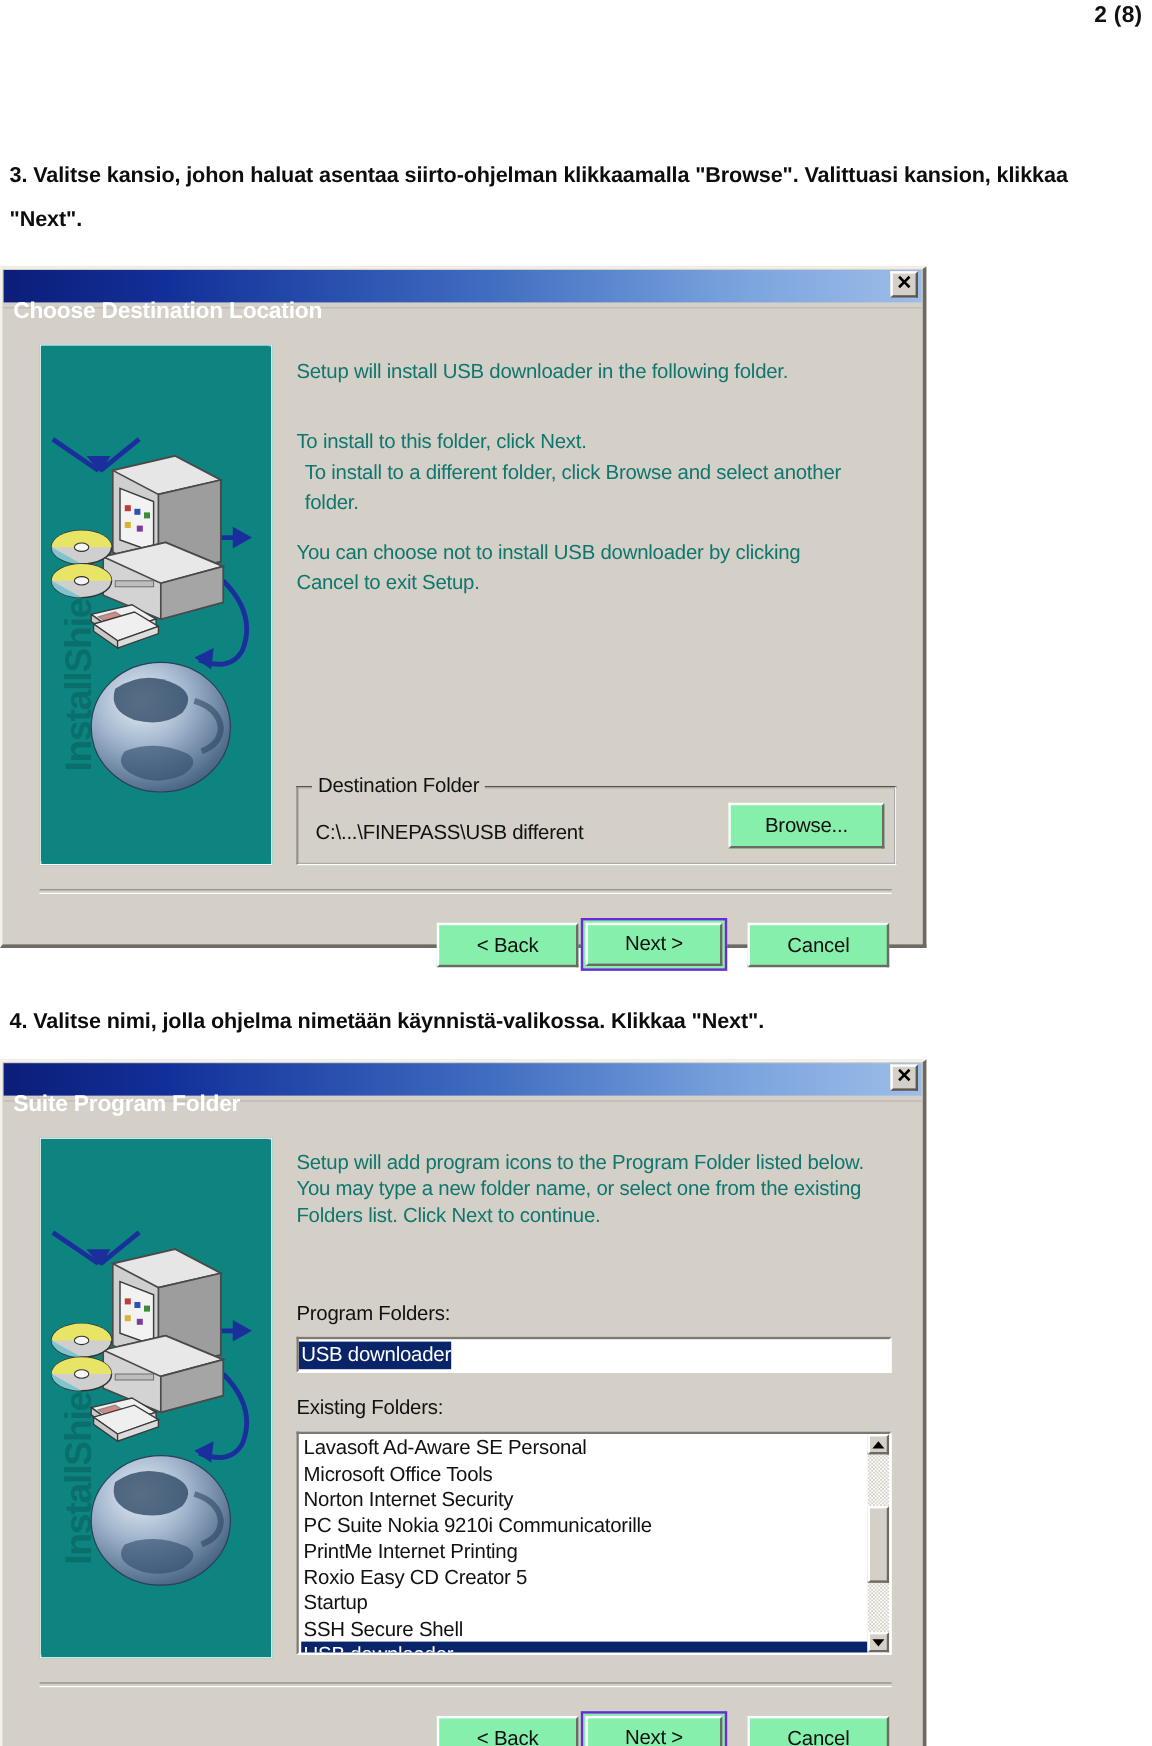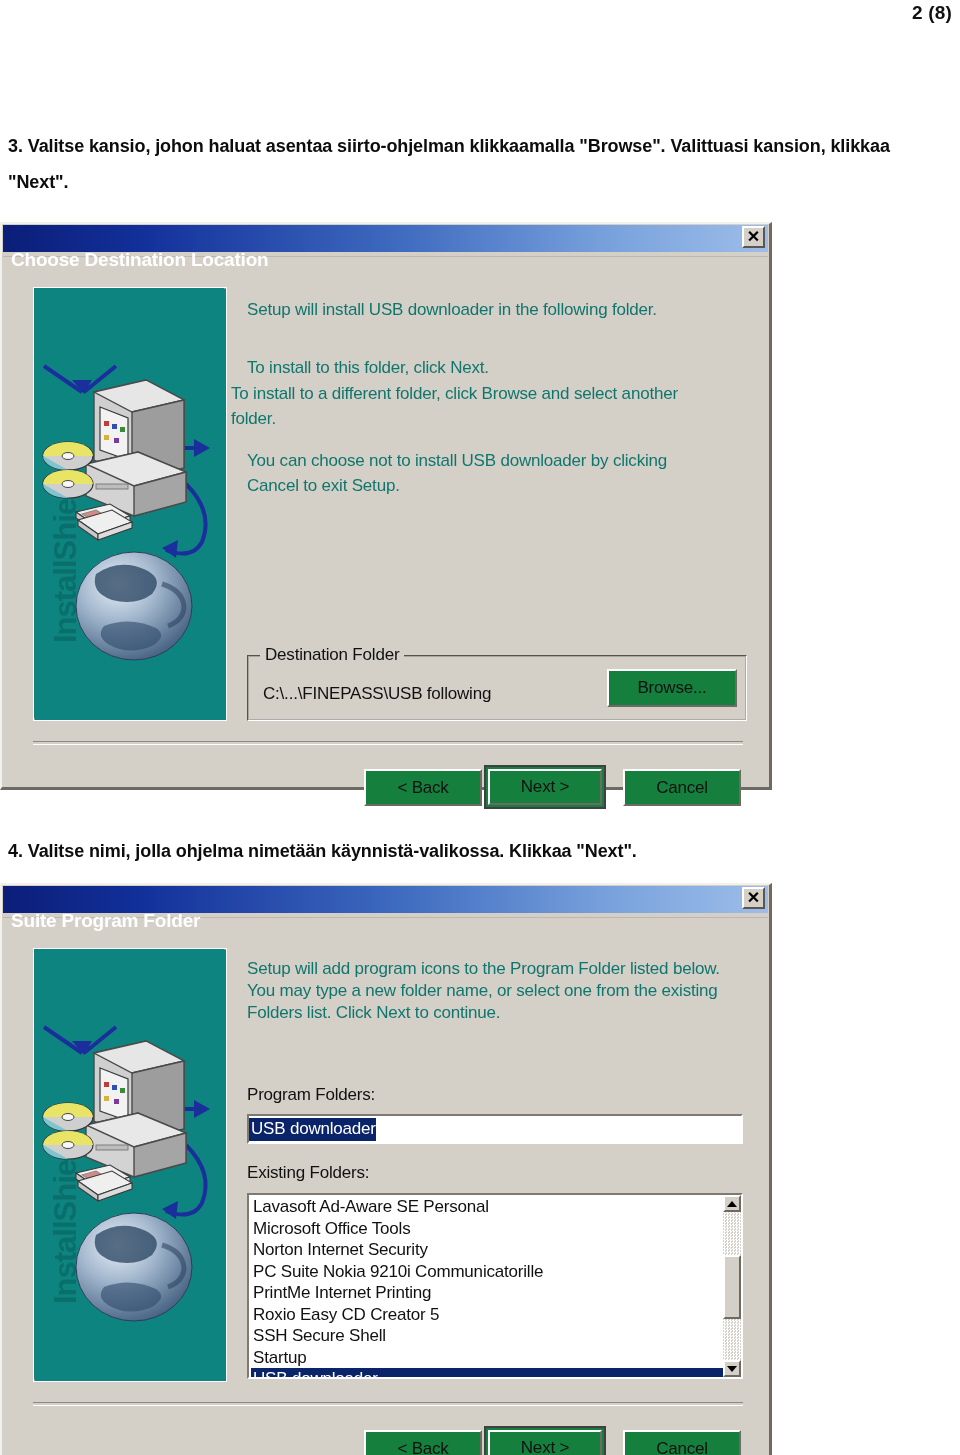--- a/index.html
+++ b/index.html
@@ -155,36 +155,36 @@
     left: 14px;
     top: 27px;
     font-size: 17px;
     color: #111;
     letter-spacing: -0.2px;
   }
 
   
   .btn {
     position: absolute;
-    background: #15803d;
+    background: #86efac;
     border-top: 2px solid #ffffff;
     border-left: 2px solid #ffffff;
     border-right: 2px solid #6e6a63;
     border-bottom: 2px solid #6e6a63;
     box-sizing: border-box;
     display: flex;
     align-items: center;
     justify-content: center;
     font-size: 17px;
     color: #111;
     letter-spacing: -0.2px;
     cursor: pointer;
   }
   .btn.default {
-    border: 2px solid #404040;
+    border: 2px solid #6d28d9;
   }
   .btn.default .btn-inner {
     position: absolute;
     left: 2px; right: 2px; top: 2px; bottom: 2px;
     border-top: 2px solid #ffffff;
     border-left: 2px solid #ffffff;
     border-right: 2px solid #6e6a63;
     border-bottom: 2px solid #6e6a63;
     box-sizing: border-box;
     display: flex;
@@ -380,26 +380,26 @@
         </defs>
         <ellipse cx="100" cy="318" rx="58" ry="54" fill="url(#g1)" stroke="#2c3f59" stroke-width="1"></ellipse>
         <path d="M62 286 q24 -16 50 -4 q18 9 6 24 q-16 12 -40 6 q-22 -8 -16 -26Z" fill="#27415f" opacity="0.75"></path>
         <path d="M70 338 q26 -10 52 2 q12 8 -4 18 q-24 10 -44 -2 q-12 -8 -4 -18Z" fill="#2e4a6b" opacity="0.6"></path>
         <path d="M128 296 q20 6 22 22 q0 14 -16 20" fill="none" stroke="#28405c" stroke-width="5" opacity="0.55"></path>
       </svg>
     </div>
 
     <div class="body-text" style="left:245px; top:40px; width:490px;">Setup will install USB downloader in the following folder.</div>
     <div class="body-text" style="left:245px; top:82px; width:490px;margin-top:16px;">To install to this folder, click Next.</div>
-    <div class="body-text" style="left:229px; top:124px; width:476px;">To install to a different folder, click Browse and select another folder.</div>
+    <div class="body-text" style="left:252px; top:124px; width:476px;">To install to a different folder, click Browse and select another folder.</div>
     <div class="body-text" style="left:245px; top:191px; width:466px;">You can choose not to install USB downloader by clicking Cancel to exit Setup.</div>
 
     <div class="groupbox" style="left:245px; top:398px; width:496px; height:62px;">
       <span class="groupbox-title">Destination Folder</span>
-      <span class="path-text">C:\...\FINEPASS\USB following</span>
+      <span class="path-text">C:\...\FINEPASS\USB different</span>
       <div class="btn" style="left:358px; top:12px; width:130px; height:38px;">Browse...</div>
     </div>
 
     <div class="sep" style="left:31px; top:484px; width:710px;"></div>
 
     <div class="btn" style="left:362px; top:512px; width:118px; height:37px;">&lt; Back</div>
     <div class="btn default" style="left:482px; top:508px; width:122px; height:44px;">
       <span class="btn-inner">Next &gt;</span>
     </div>
     <div class="btn" style="left:621px; top:512px; width:118px; height:37px;">Cancel</div>
@@ -485,22 +485,22 @@
     <div class="field-label" style="left:245px; top:245px;">Existing Folders:</div>
 
     <div class="listbox" style="left:245px; top:275px; width:496px; height:186px;">
       <div class="listbox-items">
         <div class="list-item">Lavasoft Ad-Aware SE Personal</div>
         <div class="list-item">Microsoft Office Tools</div>
         <div class="list-item">Norton Internet Security</div>
         <div class="list-item">PC Suite Nokia 9210i Communicatorille</div>
         <div class="list-item">PrintMe Internet Printing</div>
         <div class="list-item">Roxio Easy CD Creator 5</div>
+        <div class="list-item">Startup</div>
         <div class="list-item">SSH Secure Shell</div>
-        <div class="list-item">Startup</div>
         <div class="list-item selected">USB downloader</div>
       </div>
       <div class="scrollbar">
         <div class="sb-btn up">
             <span class="arrow-up"></span>
           </div>
         <div class="sb-thumb" style="top:60px; height:64px;"></div>
         <div class="sb-btn down">
             <span class="arrow-down"></span>
           </div>

